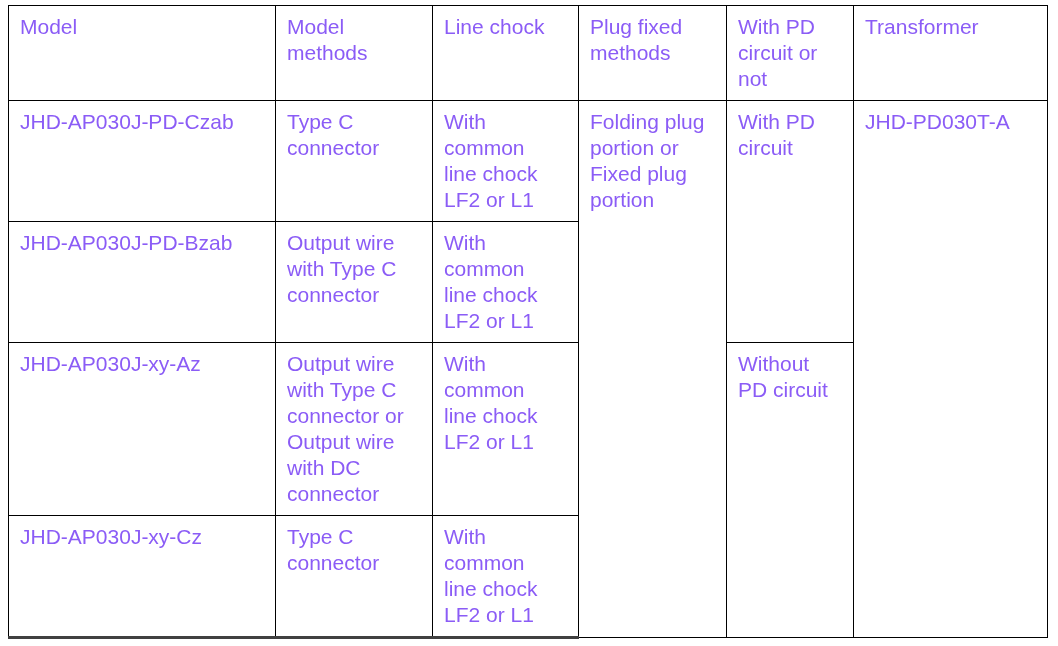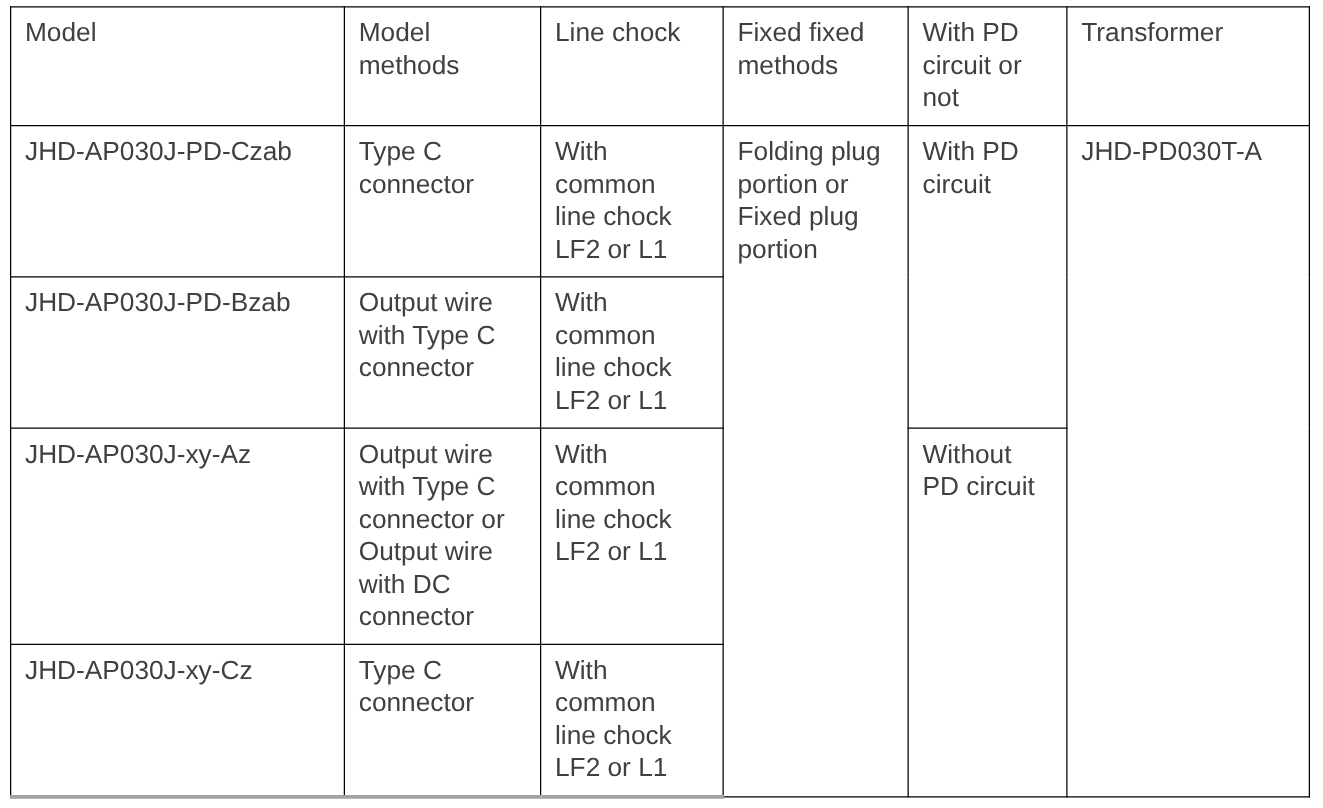--- a/index.html
+++ b/index.html
@@ -32,28 +32,28 @@
     background: #ffffff;
   }
 
   table.spec-table td {
     border: 1px solid #000000;
     vertical-align: top;
     padding: 8px 10px 8px 11px;
     font-size: 21px;
     line-height: 26px;
     font-family: "Liberation Sans", sans-serif;
-    color: #404040;
+    color: #8b5cf6;
     background: #ffffff;
     word-wrap: break-word;
   }
 
   
   table.spec-table tr:last-child td {
-    border-bottom: 3px solid #a3a3a3;
+    border-bottom: 3px solid #404040;
   }
 
   .cell-text {
     display: block;
     white-space: pre-line;
   }
 
   
   col.c-model       { width: 267px; }
   col.c-output      { width: 157px; }
@@ -86,21 +86,21 @@
           <span class="cell-text">Model</span>
         </td>
         <td>
           <span class="cell-text">Model
 methods</span>
         </td>
         <td>
           <span class="cell-text">Line chock</span>
         </td>
         <td>
-          <span class="cell-text">Fixed fixed
+          <span class="cell-text">Plug fixed
 methods</span>
         </td>
         <td>
           <span class="cell-text">With PD
 circuit or
 not</span>
         </td>
         <td>
           <span class="cell-text">Transformer</span>
         </td>

